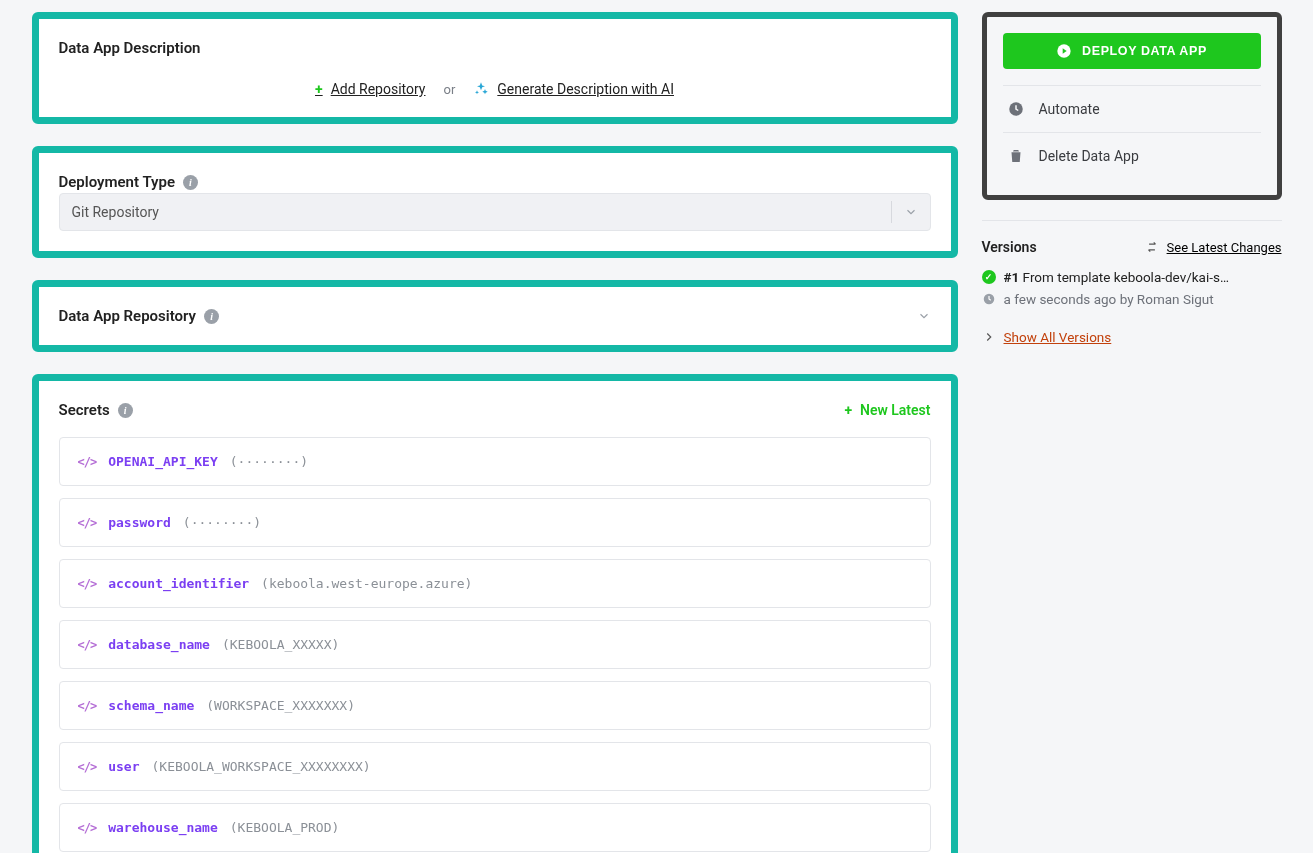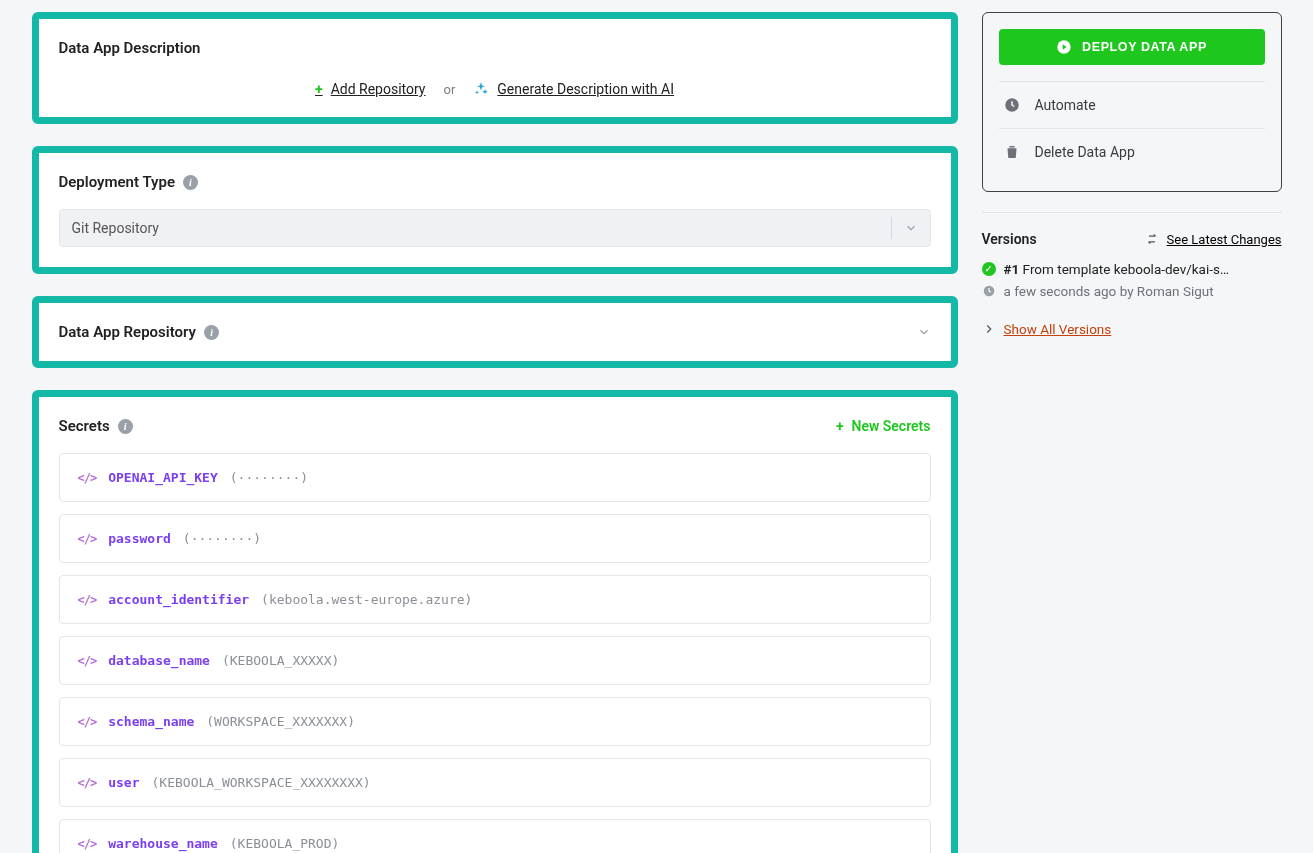--- a/index.html
+++ b/index.html
@@ -62,21 +62,21 @@
     color: #fff;
     font-size: 10px;
     font-weight: 700;
     align-items: center;
     justify-content: center;
     font-style: italic;
     font-family: Georgia, serif;
   }
 
   .select-box {
-    margin-top: 18px;
+    margin-top: 2px;
     background: #f0f1f4;
     border: 1px solid #e3e5e9;
     border-radius: 4px;
     height: 38px;
     display: flex;
     align-items: center;
     justify-content: space-between;
     padding: 0 12px;
     color: #555;
     cursor: pointer;
@@ -114,21 +114,21 @@
     font-family: ui-monospace, "SF Mono", Menlo, Consolas, monospace;
     font-size: 13px;
     cursor: pointer;
   }
   .code-icon { color: #b56fd6; font-weight: 700; font-size: 12px; letter-spacing: -1px;}
   .secret-name { color: #7b3ff2; font-weight: 600; }
   .secret-val { color: #8b9097; }
 
   .side-card {
     background: #f5f6f8;
-    border: 1px solid #404040;
+    border: 5px solid #404040;
     border-radius: 6px;
     padding: 16px;
   }
   .deploy-btn {
     background: #1ec71e;
     color: #fff;
     border: none;
     border-radius: 4px;
     height: 36px;
     width: 100%;
@@ -245,21 +245,21 @@
     </div>
 
     <div class="card">
       <div class="card-header-row">
         <div class="section-title">
           <span>Secrets</span>
           <span class="info-icon">i</span>
         </div>
         <span class="new-secret">
           <span class="plus-green">+</span>
-          <span>New Secrets</span>
+          <span>New Latest</span>
         </span>
       </div>
       <div class="secrets-list" id="secrets-list">
           <div class="secret-row">
             <span class="code-icon">&lt;/&gt;</span>
             <span class="secret-name">OPENAI_API_KEY</span>
             <span class="secret-val">(········)</span>
           </div>
           <div class="secret-row">
             <span class="code-icon">&lt;/&gt;</span>

